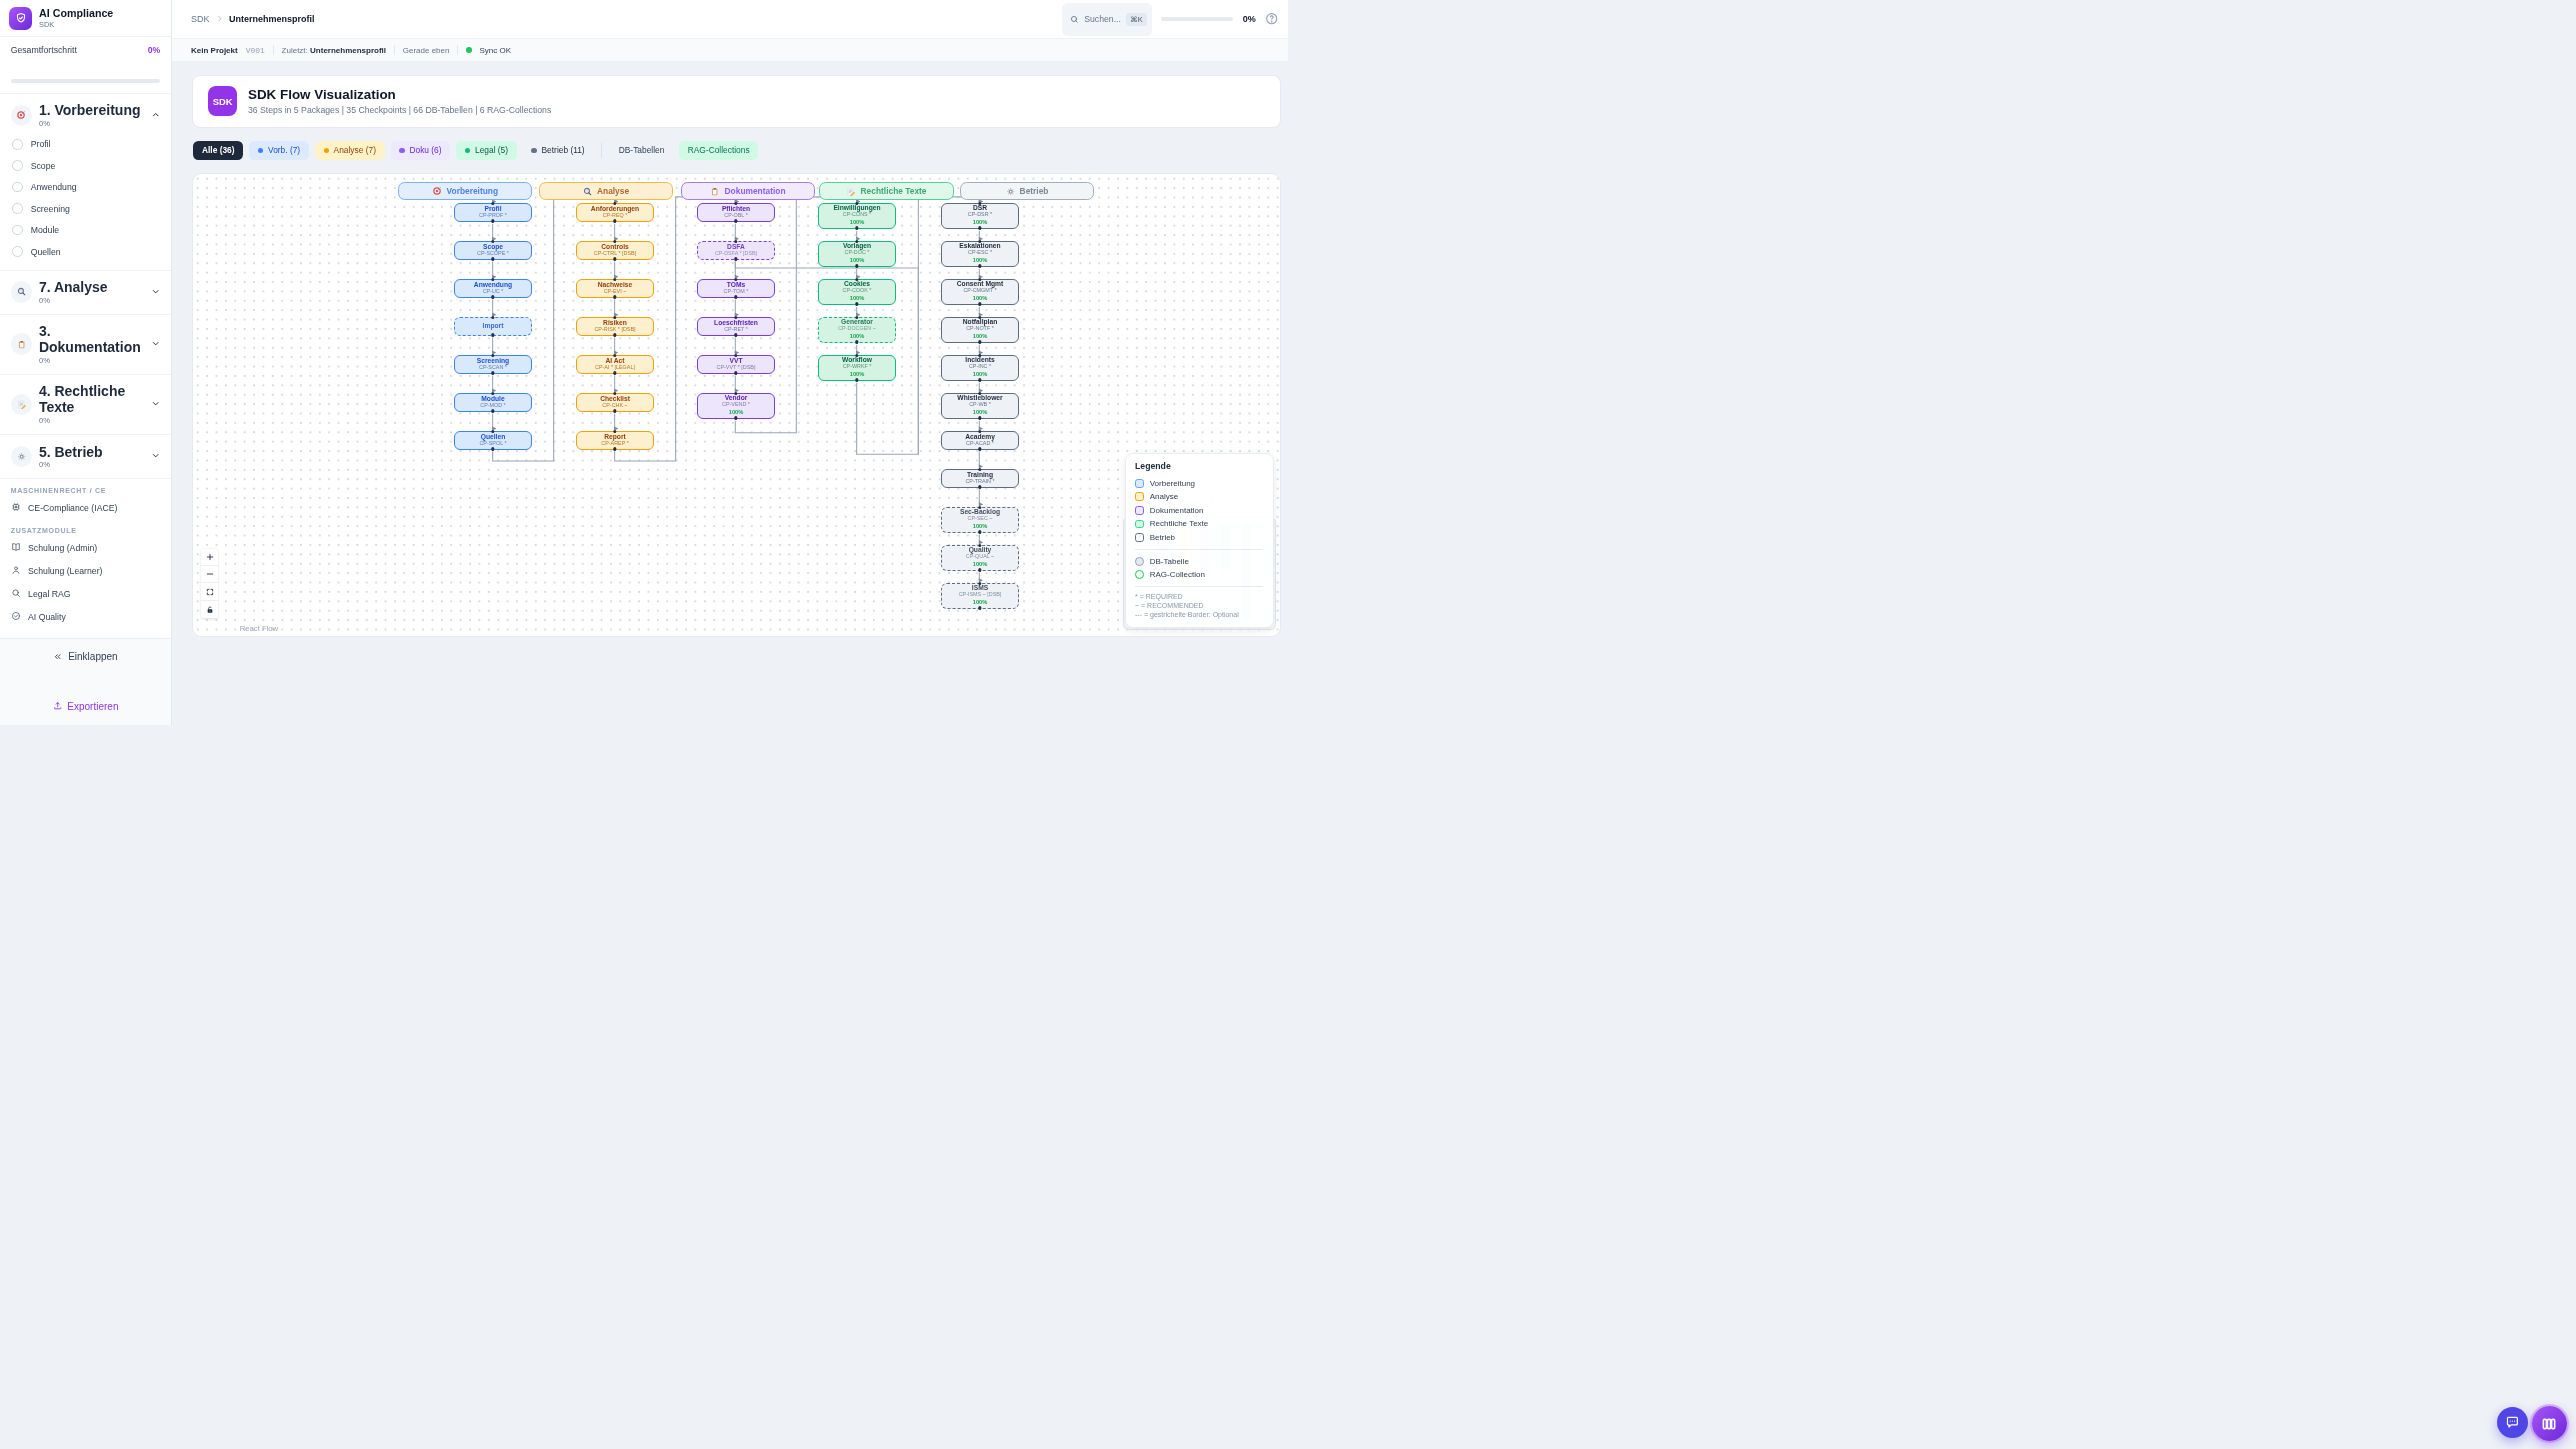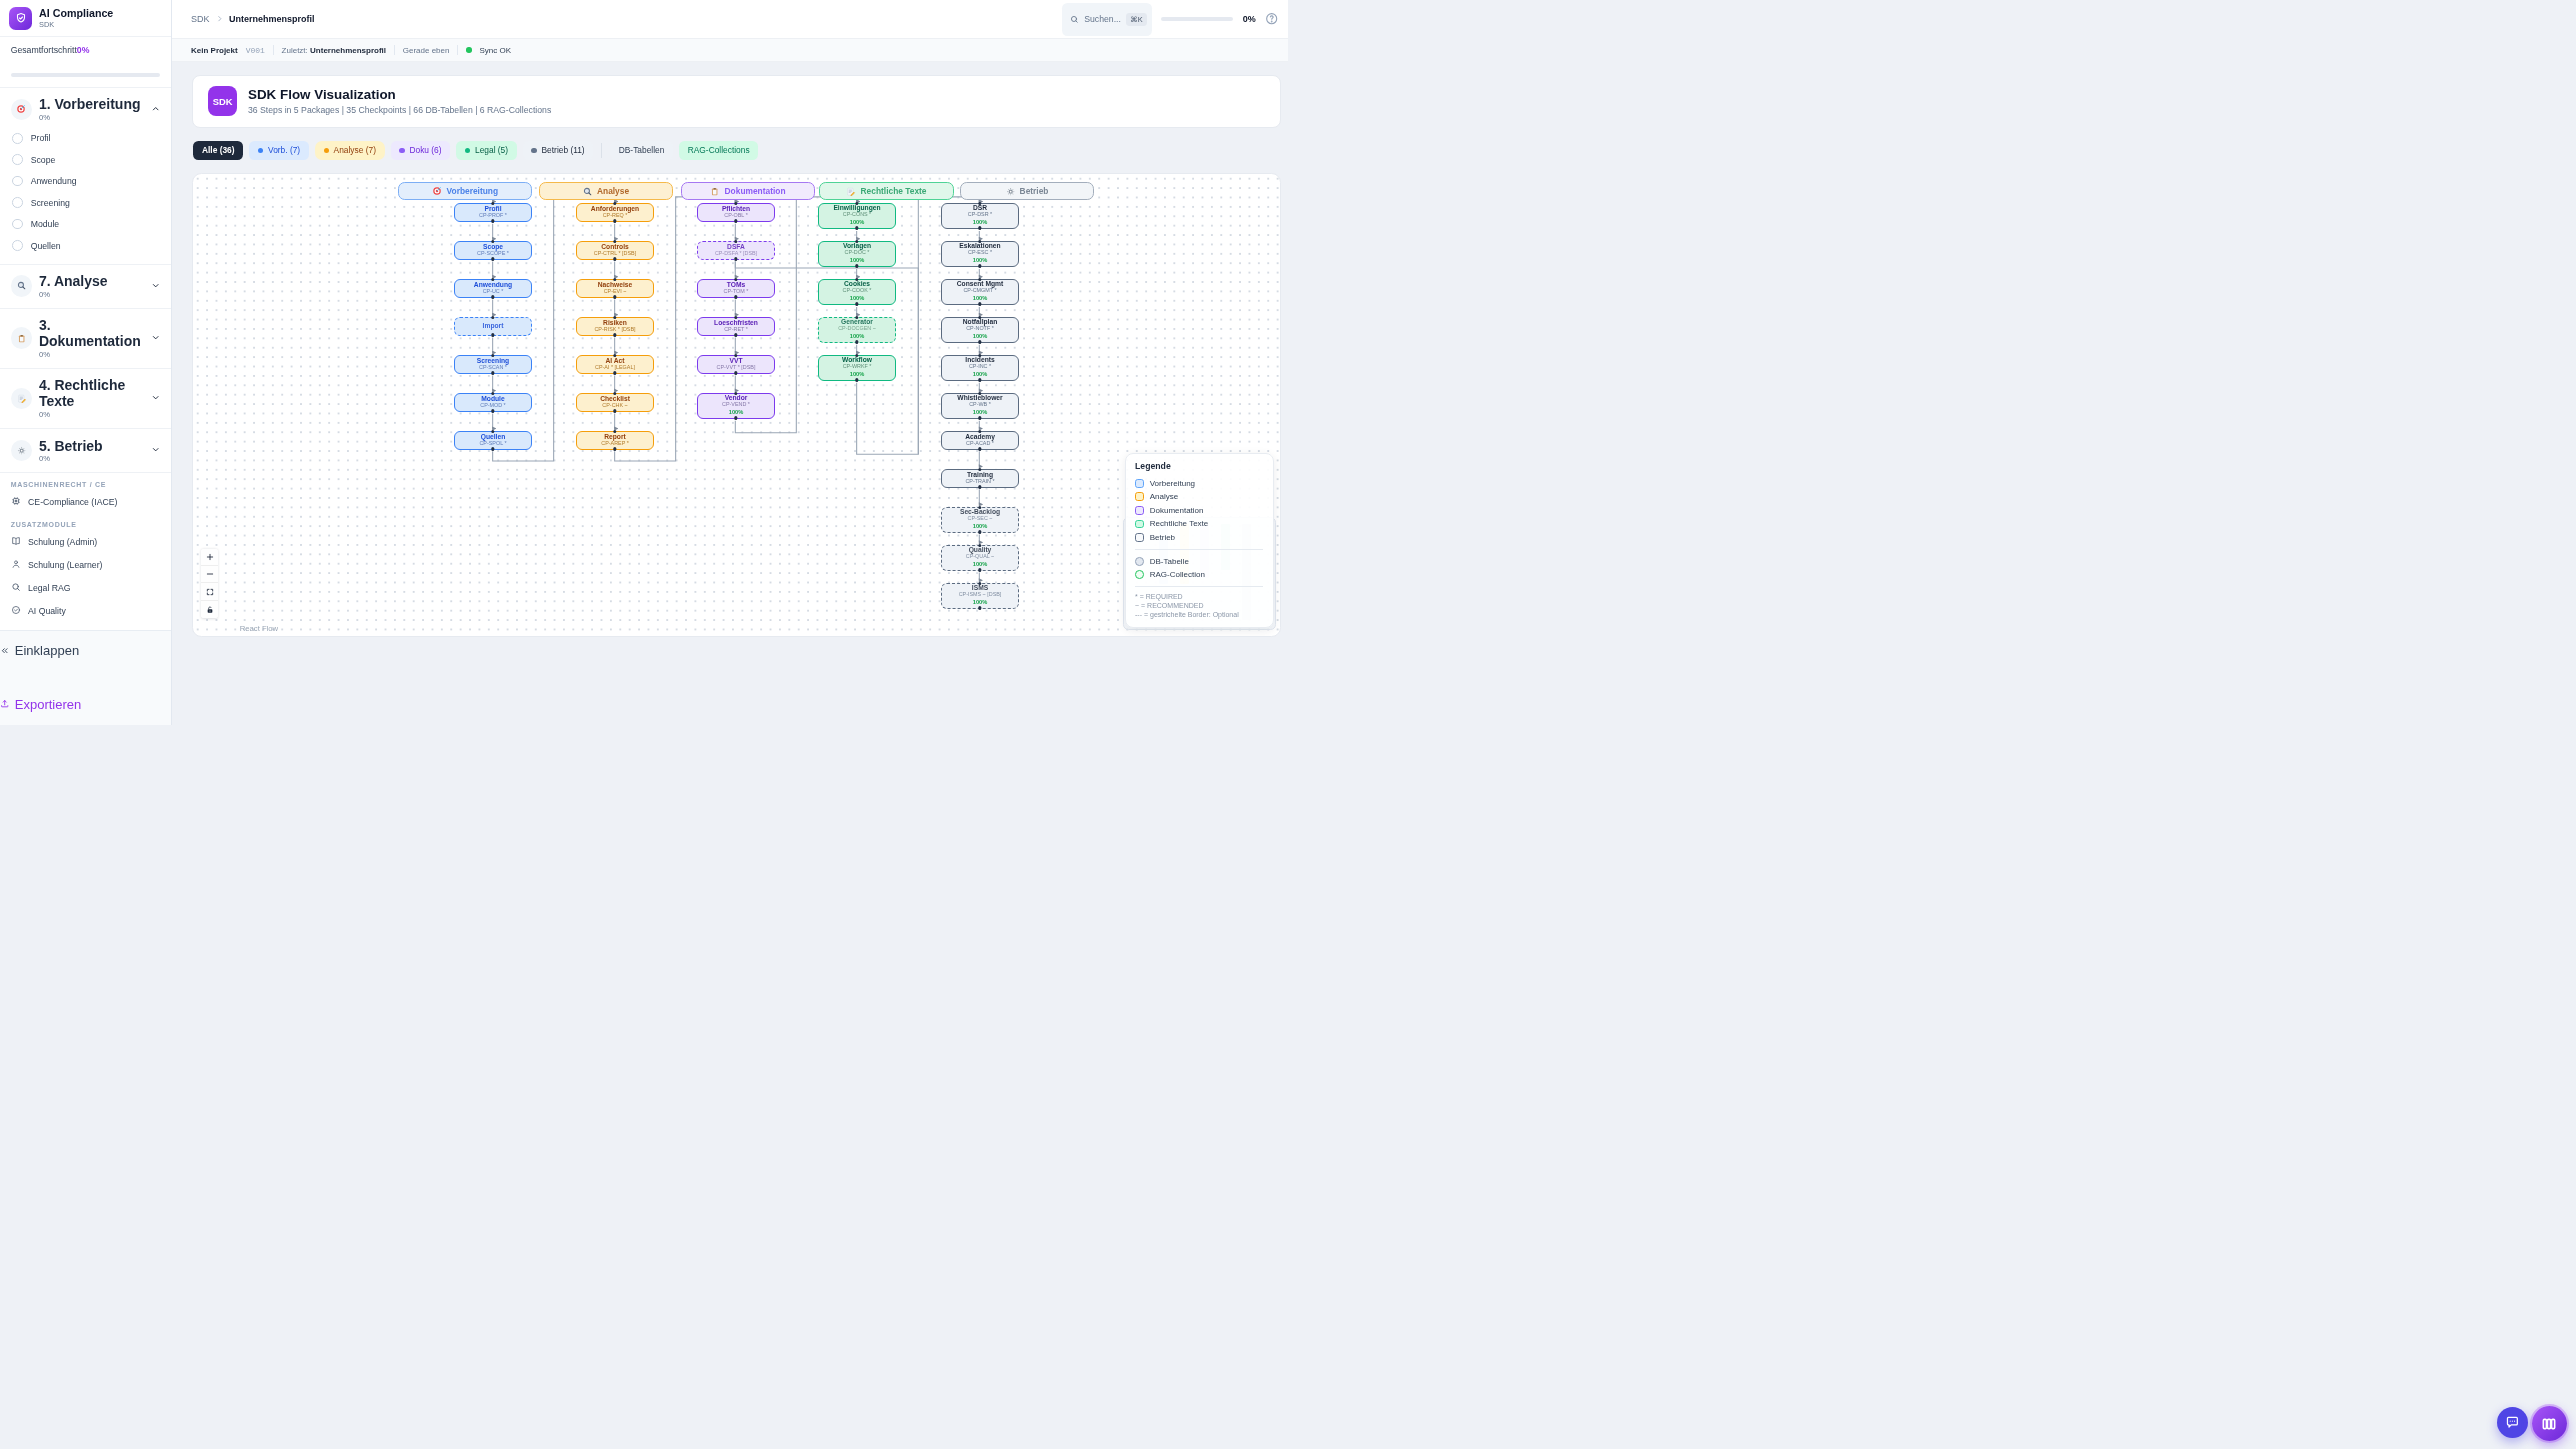--- a/index.html
+++ b/index.html
@@ -9,43 +9,43 @@
 
   
   .sidebar { width:172px; min-width:172px; background:#fff; border-right:0.7px solid #e2e8f0;
     display:flex; flex-direction:column; height:100%; }
   .sb-header { display:flex; align-items:center; gap:6.7px; padding:6.7px 9.4px; border-bottom:0.7px solid #eef1f5; }
   .sb-logo { width:23px; height:23px; border-radius:6.7px; background:linear-gradient(135deg,#a855f7,#6d28d9);
     display:flex; align-items:center; justify-content:center; flex:none; }
   .sb-title { font-size:10.7px; font-weight:bold; color:#0f172a; line-height:1.1; }
   .sb-sub { font-size:7.4px; color:#64748b; }
   .sb-progress { padding:8px 10.7px 9.4px; border-bottom:0.7px solid #eef1f5; }
-  .sb-progress-row { display:flex; align-items:center; margin-bottom:18px; }
+  .sb-progress-row { display:flex; justify-content:space-between; align-items:center; margin-bottom:24px; }
   .sb-progress-label { font-size:8.7px; color:#334155; }
   .sb-progress-val { font-size:8.7px; font-weight:bold; color:#9333ea; }
   .sb-bar { height:4px; border-radius:2px; background:#e5e9f0; }
   .sb-nav { flex:1; overflow:hidden; }
   .sb-section { border-bottom:0.7px solid #eef1f5; padding:4.7px 0; }
   .sb-sec-head { display:flex; align-items:center; gap:6.7px; padding:4px 10.7px; cursor:pointer; }
   .sb-sec-ico { width:21.5px; height:21.5px; border-radius:50%; background:#f1f5f9; display:flex;
     align-items:center; justify-content:center; flex:none; }
   .sb-sec-titles { flex:1; }
   .sb-sec-title { font-size:14px; font-weight:bold; color:#1e293b; }
   .sb-sec-pct { font-size:7.7px; color:#64748b; margin-top:0.7px; }
   .sb-items { padding:1.3px 0 2.7px; }
   .sb-item { display:flex; align-items:center; gap:8px; padding:5.4px 10.7px 5.4px 12px; cursor:pointer; }
   .sb-item-circle { width:10.7px; height:10.7px; border-radius:50%; border:1.3px solid #cbd5e1; flex:none; }
   .sb-item-label { font-size:8.7px; color:#334155; }
   .sb-group-label { font-size:7px; font-weight:bold; letter-spacing:0.7px; color:#94a3b8;
     padding:8px 10.7px 2.7px; }
   .sb-flat { display:flex; align-items:center; gap:7.4px; padding:5.4px 10.7px; font-size:8.7px; color:#334155; cursor:pointer; }
   .sb-flat svg { flex:none; }
   .sb-footer { border-top:0.7px solid #e8edf3; background:#f8fafc; padding:6.7px 0 8px; }
-  .sb-foot-btn { display:flex; align-items:center; justify-content:flex-start; gap:5.4px; padding:5.4px 0;
-    font-size:13px; color:#334155; cursor:pointer; }
+  .sb-foot-btn { display:flex; align-items:center; justify-content:center; gap:5.4px; padding:5.4px 0;
+    font-size:10px; color:#334155; cursor:pointer; }
   .sb-foot-btn.export { color:#9333ea;margin-top:28px; }
 
   
   .rightcol { flex:1; display:flex; flex-direction:column; height:100%; overflow:hidden; }
   .topbar { height:39px; min-height:39px; background:#fff; border-bottom:0.7px solid #edf0f4; display:flex;
     align-items:center; padding:0 9.4px 0 19px; gap:9.4px; }
   .breadcrumb { display:flex; align-items:center; gap:6px; flex:1; font-size:9px; }
   .bc-root { color:#64748b; }
   .bc-sep { color:#94a3b8; font-size:8.7px; }
   .bc-current { color:#0f172a; font-weight:bold; }

